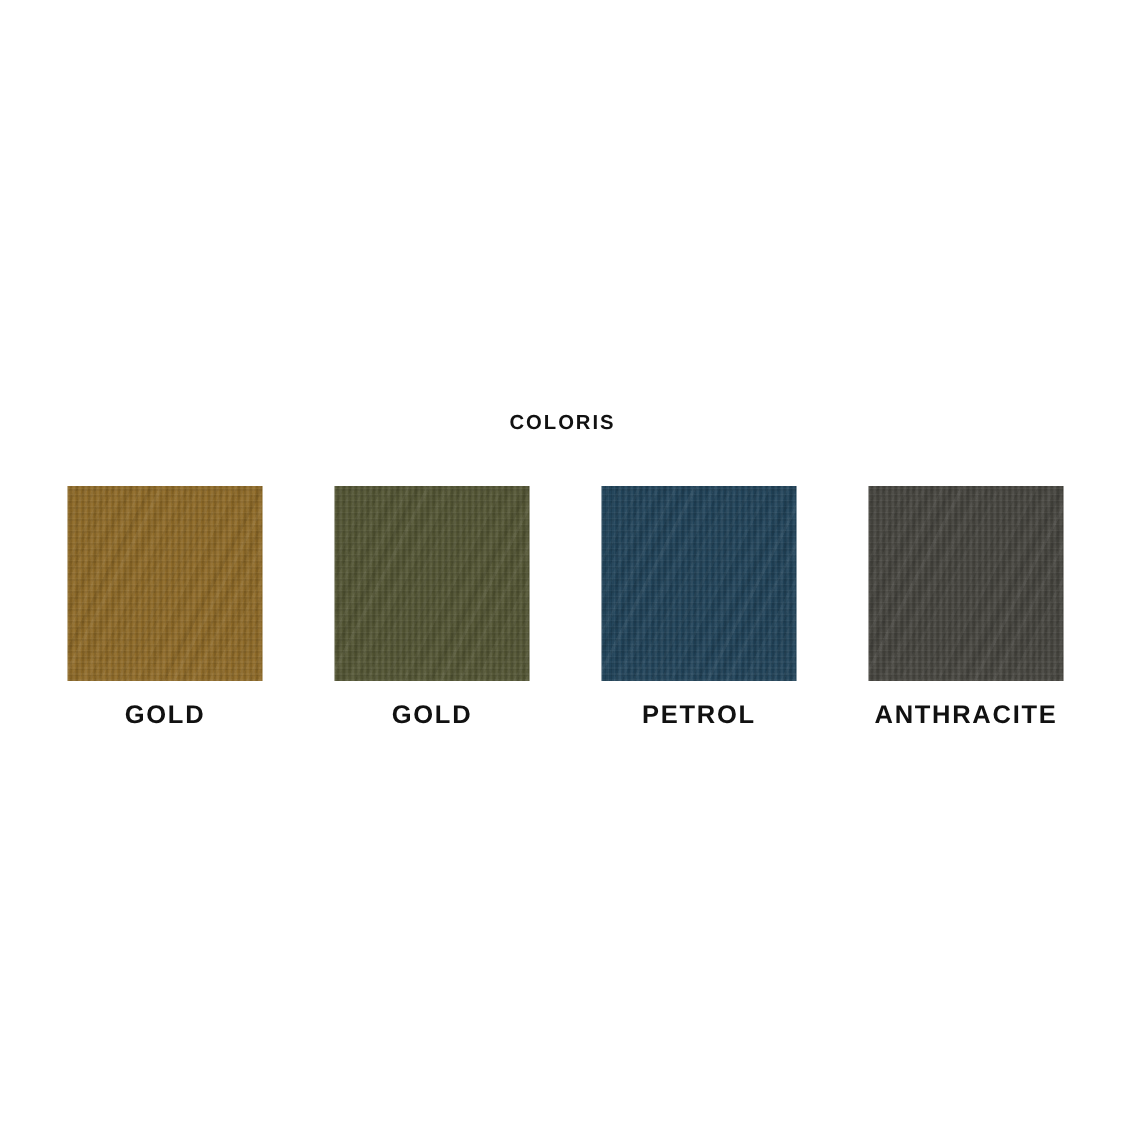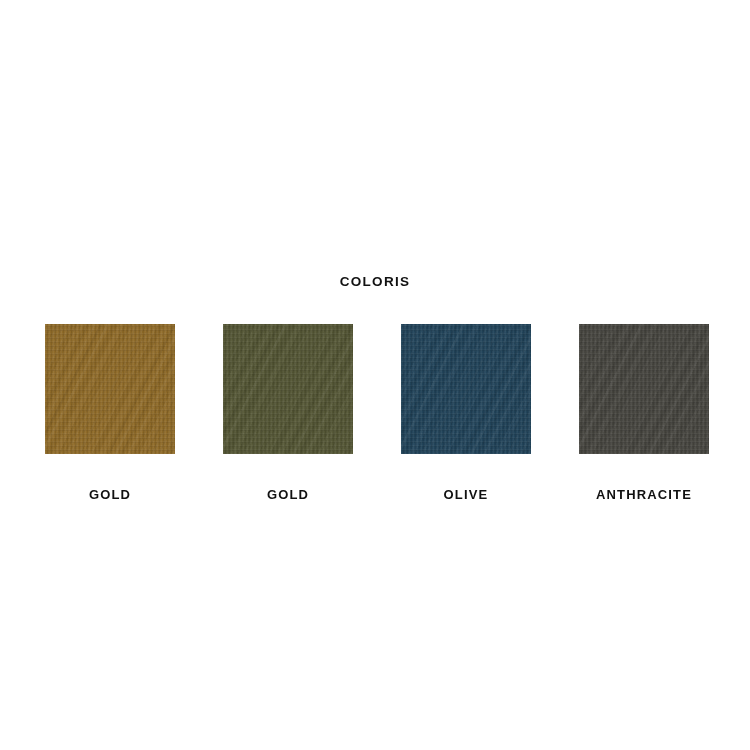--- a/index.html
+++ b/index.html
@@ -119,22 +119,22 @@
         rgba(0,0,0,0.00) 6px,
         rgba(0,0,0,0.038) 6px,
         rgba(0,0,0,0.038) 9px,
         rgba(0,0,0,0.00) 9px,
         rgba(0,0,0,0.00) 13px
       );
     opacity: 0.85;
   }
 
   .swatch-label {
-    margin-top: 33px;
-    font-size: 13px;
+    margin-top: 13px;
+    font-size: 17px;
     font-weight: 600;
     letter-spacing: 1.15px;
     color: #111111;
     text-align: center;
     white-space: nowrap;
     font-family: "Liberation Sans", sans-serif;
   }
 </style>
 </head>
 <body style="background: rgb(255, 255, 255);">
@@ -162,21 +162,21 @@
       </div>
       <div class="swatch-label">GOLD</div>
     </div>
 
     <div class="swatch-cell">
       <div class="swatch-tile" style="background-color: rgb(33, 67, 89);">
         <div class="tex-warp"></div>
         <div class="tex-weft"></div>
         <div class="tex-mottle"></div>
       </div>
-      <div class="swatch-label">OLIVE</div>
+      <div class="swatch-label">PETROL</div>
     </div>
 
     <div class="swatch-cell">
       <div class="swatch-tile" style="background-color: rgb(70, 69, 63);">
         <div class="tex-warp"></div>
         <div class="tex-weft"></div>
         <div class="tex-mottle"></div>
       </div>
       <div class="swatch-label">ANTHRACITE</div>
     </div>

